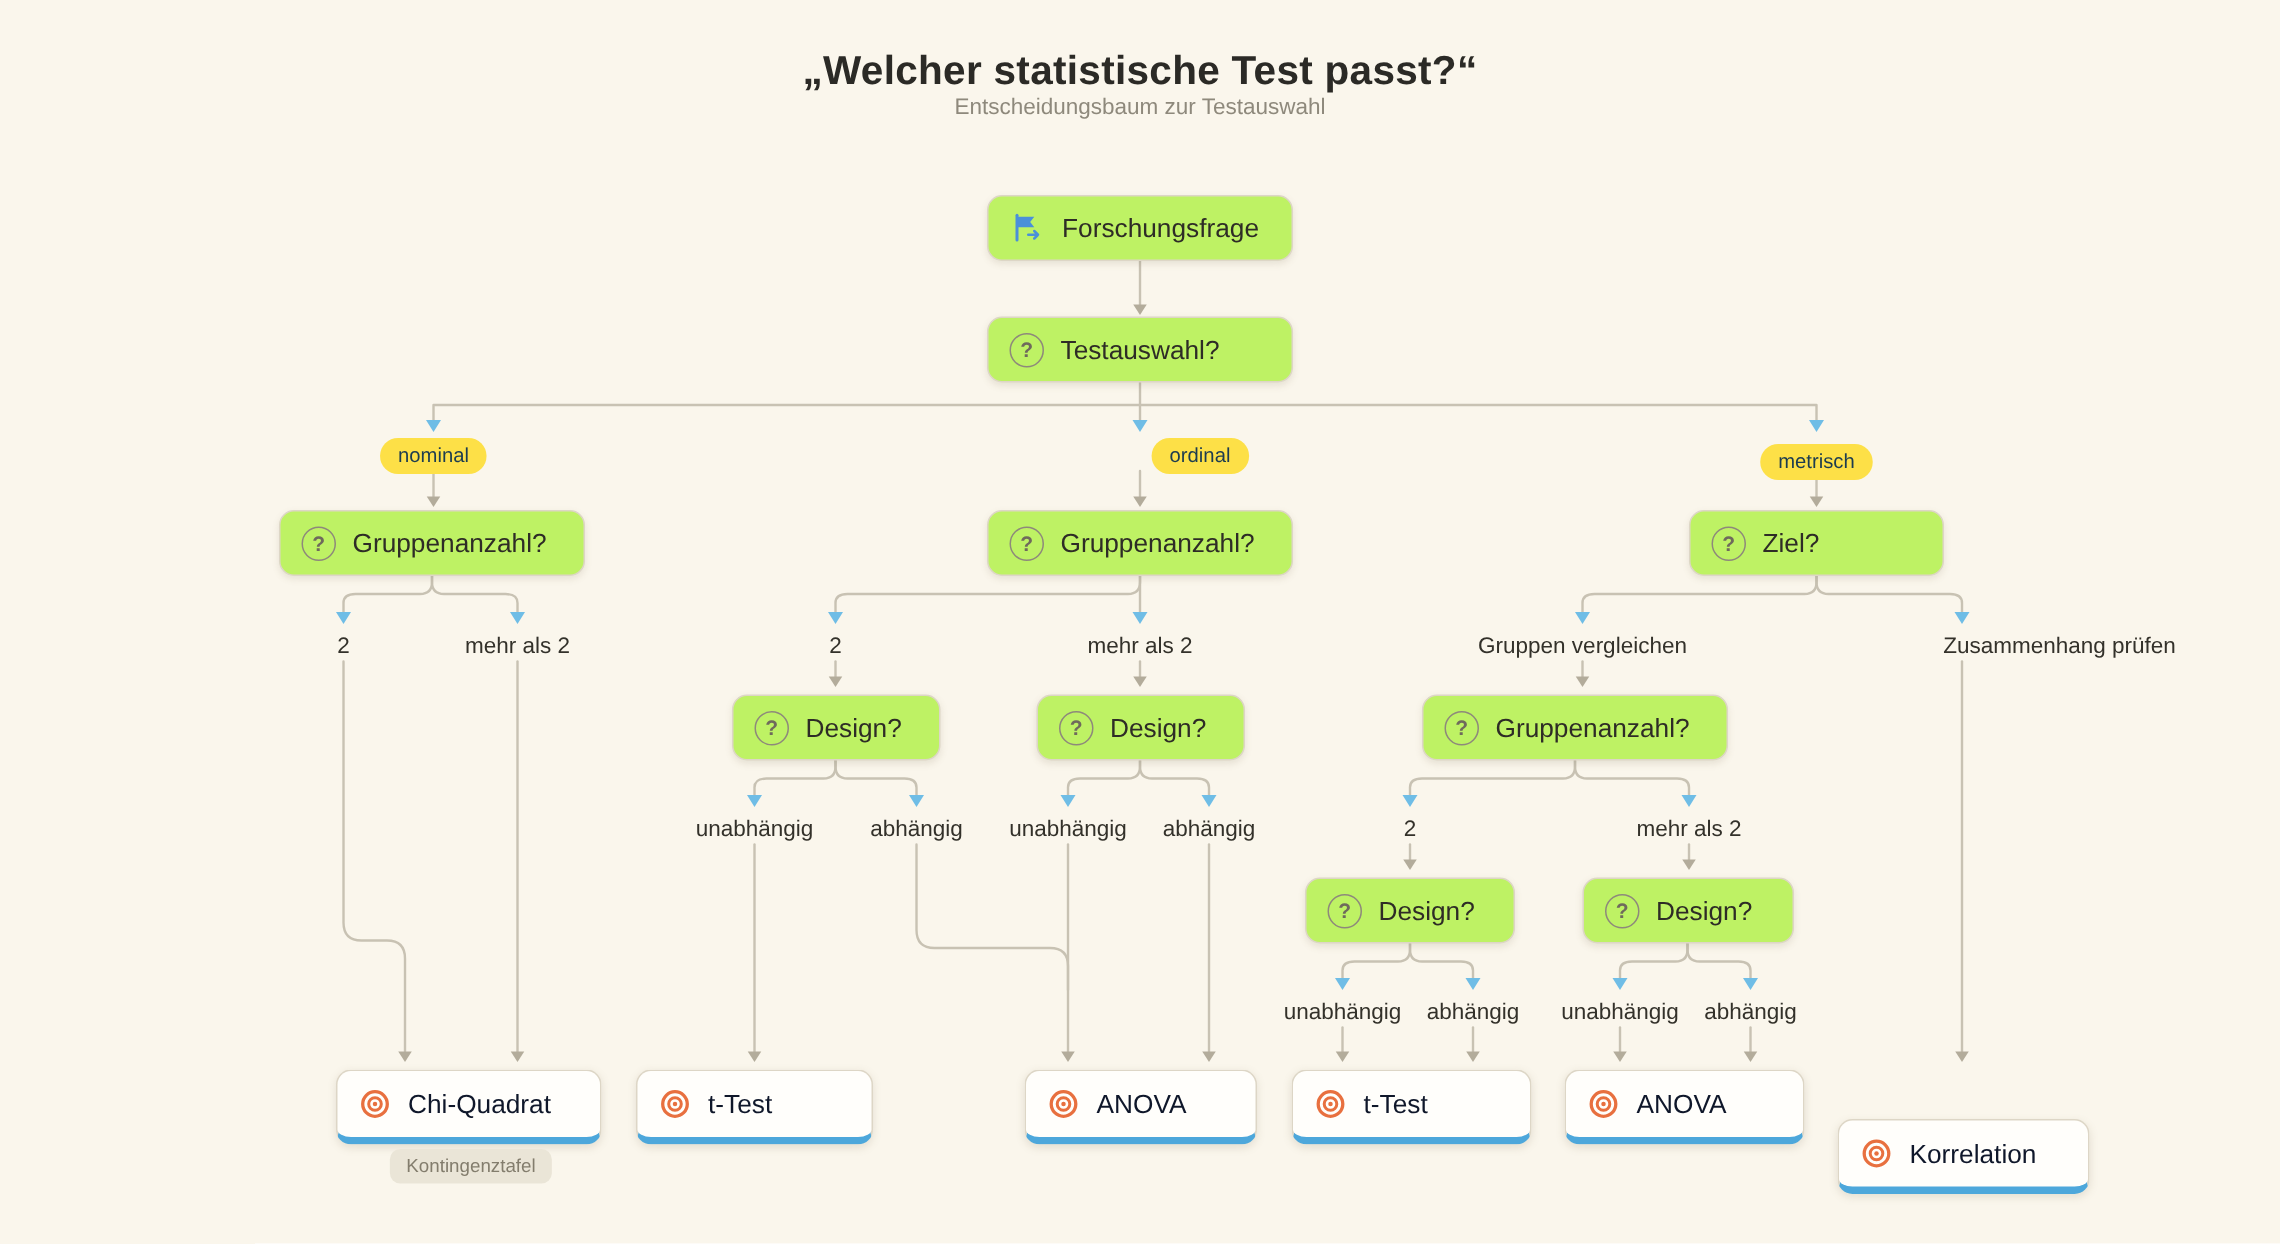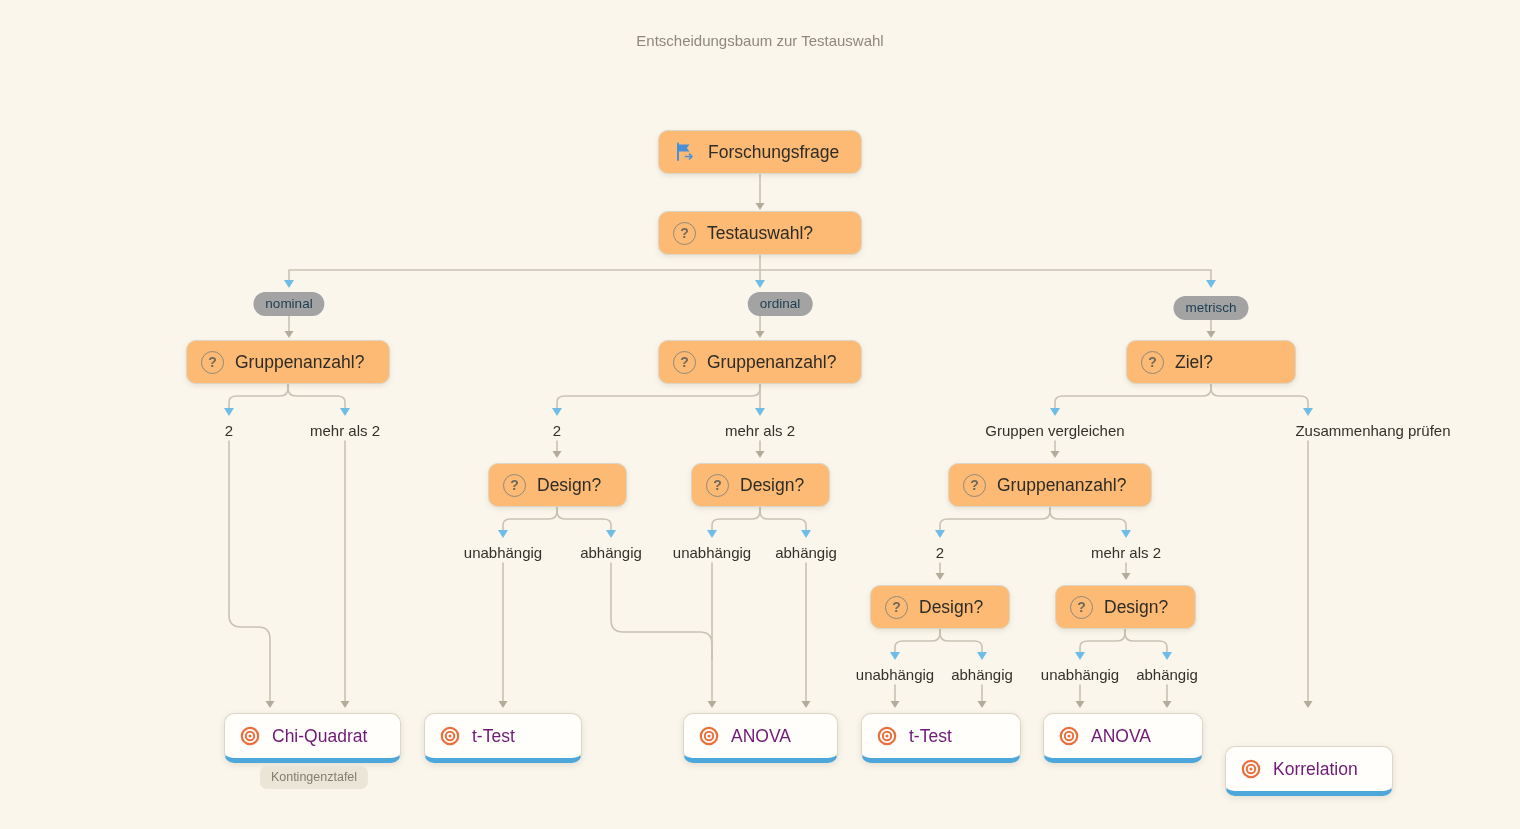--- a/index.html
+++ b/index.html
@@ -5,37 +5,37 @@
   * { margin:0; padding:0; box-sizing:border-box; }
   html,body { font-family:"Liberation Sans", sans-serif; background:#ffffff; }
   .canvas { position:relative; width:1520px; height:829px; background:#faf6ec; overflow:hidden; }
   .edges { position:absolute; left:0; top:0; pointer-events:none; }
 
   .header { position:absolute; left:0; top:32px; width:100%; text-align:center; }
   .title { font-size:27px; font-weight:600; color:#2b2a26; letter-spacing:.2px; }
   .subtitle { font-size:15px; color:#8e897c; }
 
   .qnode { position:absolute; height:44px; display:flex; align-items:center; gap:11px;
-           padding:0 14px; background:#fdba74; border:1px solid #ddd6c6; border-radius:10px;
+           padding:0 14px; background:#bef264; border:1px solid #ddd6c6; border-radius:10px;
            box-shadow:0 2px 5px rgba(128,116,90,.16); }
   .qicon { width:23px; height:23px; border-radius:50%; border:1.7px solid #8e897b; color:#6f6a5c;
            font-size:14px; font-weight:700; display:flex; align-items:center; justify-content:center; flex:0 0 auto; }
   .ficon, .ticon { display:flex; align-items:center; flex:0 0 auto; }
   .nlabel { font-size:17.5px; color:#2e2c26; white-space:nowrap; }
 
-  .pill { position:absolute; transform:translateX(-50%); background:#a3a3a3; color:#1c3c50;
+  .pill { position:absolute; transform:translateX(-50%); background:#fde047; color:#1c3c50;
           font-size:13.5px; line-height:1; padding:5px 12px; border-radius:12px; }
 
   .blabel { position:absolute; transform:translateX(-50%); font-size:15px; color:#33312a;
             white-space:nowrap; line-height:17px; }
 
   .rnode { position:absolute; height:50px; display:flex; align-items:center; gap:11px; padding:0 14px;
            background:#fffefb; border:1px solid #ddd6c6; border-bottom:5px solid #4da7db;
            border-radius:10px; box-shadow:0 2px 6px rgba(128,116,90,.18); }
-  .rlabel { font-size:17.5px; color:#701a75; white-space:nowrap; }
+  .rlabel { font-size:17.5px; color:#0f172a; white-space:nowrap; }
 
   .note { position:absolute; transform:translateX(-50%); background:#eae5d7; color:#837d6d;
           font-size:12.5px; line-height:1; padding:5px 11px; border-radius:7px;text-align:right; }
 </style>
 </head>
 <body>
 
 <div class="canvas">
 
   <svg class="edges" width="1520" height="829" viewBox="0 0 1520 829">
@@ -114,20 +114,21 @@
       <polygon points="935,530 945,530 940,538"></polygon>
       <polygon points="1121,530 1131,530 1126,538"></polygon>
       <polygon points="890,652 900,652 895,660"></polygon>
       <polygon points="977,652 987,652 982,660"></polygon>
       <polygon points="1075,652 1085,652 1080,660"></polygon>
       <polygon points="1162,652 1172,652 1167,660"></polygon>
     </g>
   </svg>
 
   <div class="header">
+    <div class="title">„Welcher statistische Test passt?“</div>
     <div class="subtitle">Entscheidungsbaum zur Testauswahl</div>
   </div>
 
   <div class="qnode" style="left:658px;top:130px;width:204px">
     <span class="ficon">
       <svg width="24" height="24" viewBox="0 0 24 24">
         <path d="M5 3.5 V20" stroke="#4a90d9" stroke-width="2" stroke-linecap="round" fill="none"></path>
         <path d="M5 4.5 H16.5 L13.8 8 L16.5 11.5 H5 Z" fill="#4a90d9"></path>
         <path d="M12.5 16.5 H19 M16.5 14 L19 16.5 L16.5 19" stroke="#4a90d9" stroke-width="1.7" fill="none" stroke-linecap="round" stroke-linejoin="round"></path>
       </svg>
@@ -192,21 +193,21 @@
   </div>
 
   <div class="qnode" style="left:1055px;top:585px;width:141px">
     <span class="qicon">
         <span>?</span>
       </span>
     <span class="nlabel">Design?</span>
   </div>
 
   <div class="pill" style="left:289px;top:292px">nominal</div>
-  <div class="pill" style="left:780px;top:292px">ordinal</div>
+  <div class="pill" style="left:800px;top:292px">ordinal</div>
   <div class="pill" style="left:1211px;top:296px">metrisch</div>
 
   <div class="blabel" style="left:229px;top:422px">2</div>
   <div class="blabel" style="left:345px;top:422px">mehr als 2</div>
   <div class="blabel" style="left:557px;top:422px">2</div>
   <div class="blabel" style="left:760px;top:422px">mehr als 2</div>
   <div class="blabel" style="left:1055px;top:422px">Gruppen vergleichen</div>
   <div class="blabel" style="left:1373px;top:422px">Zusammenhang prüfen</div>
 
   <div class="blabel" style="left:503px;top:544px">unabhängig</div>

